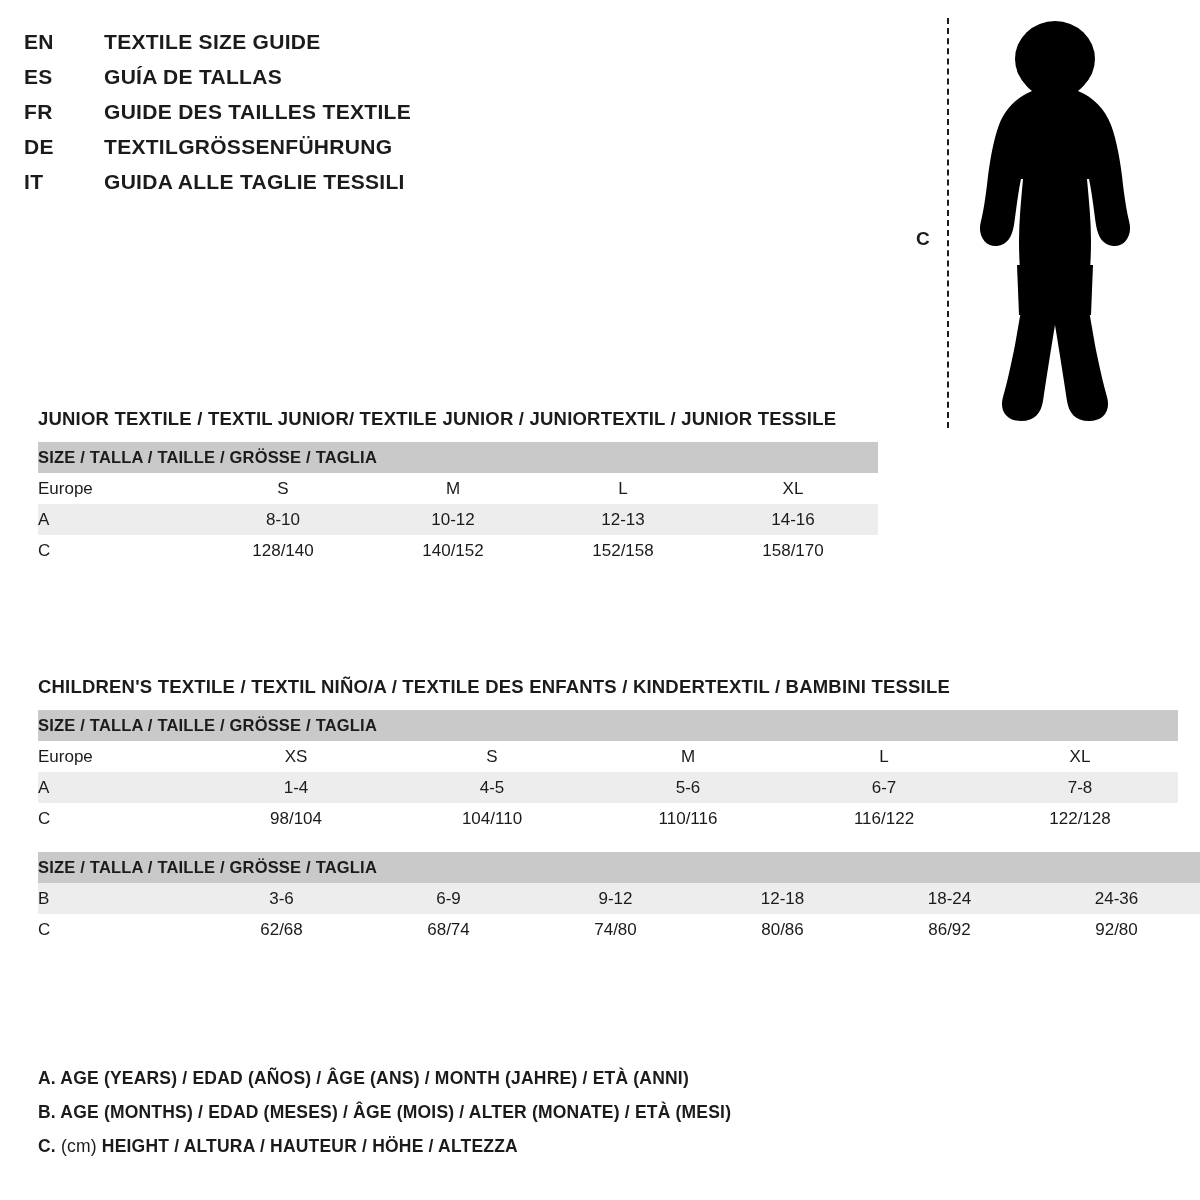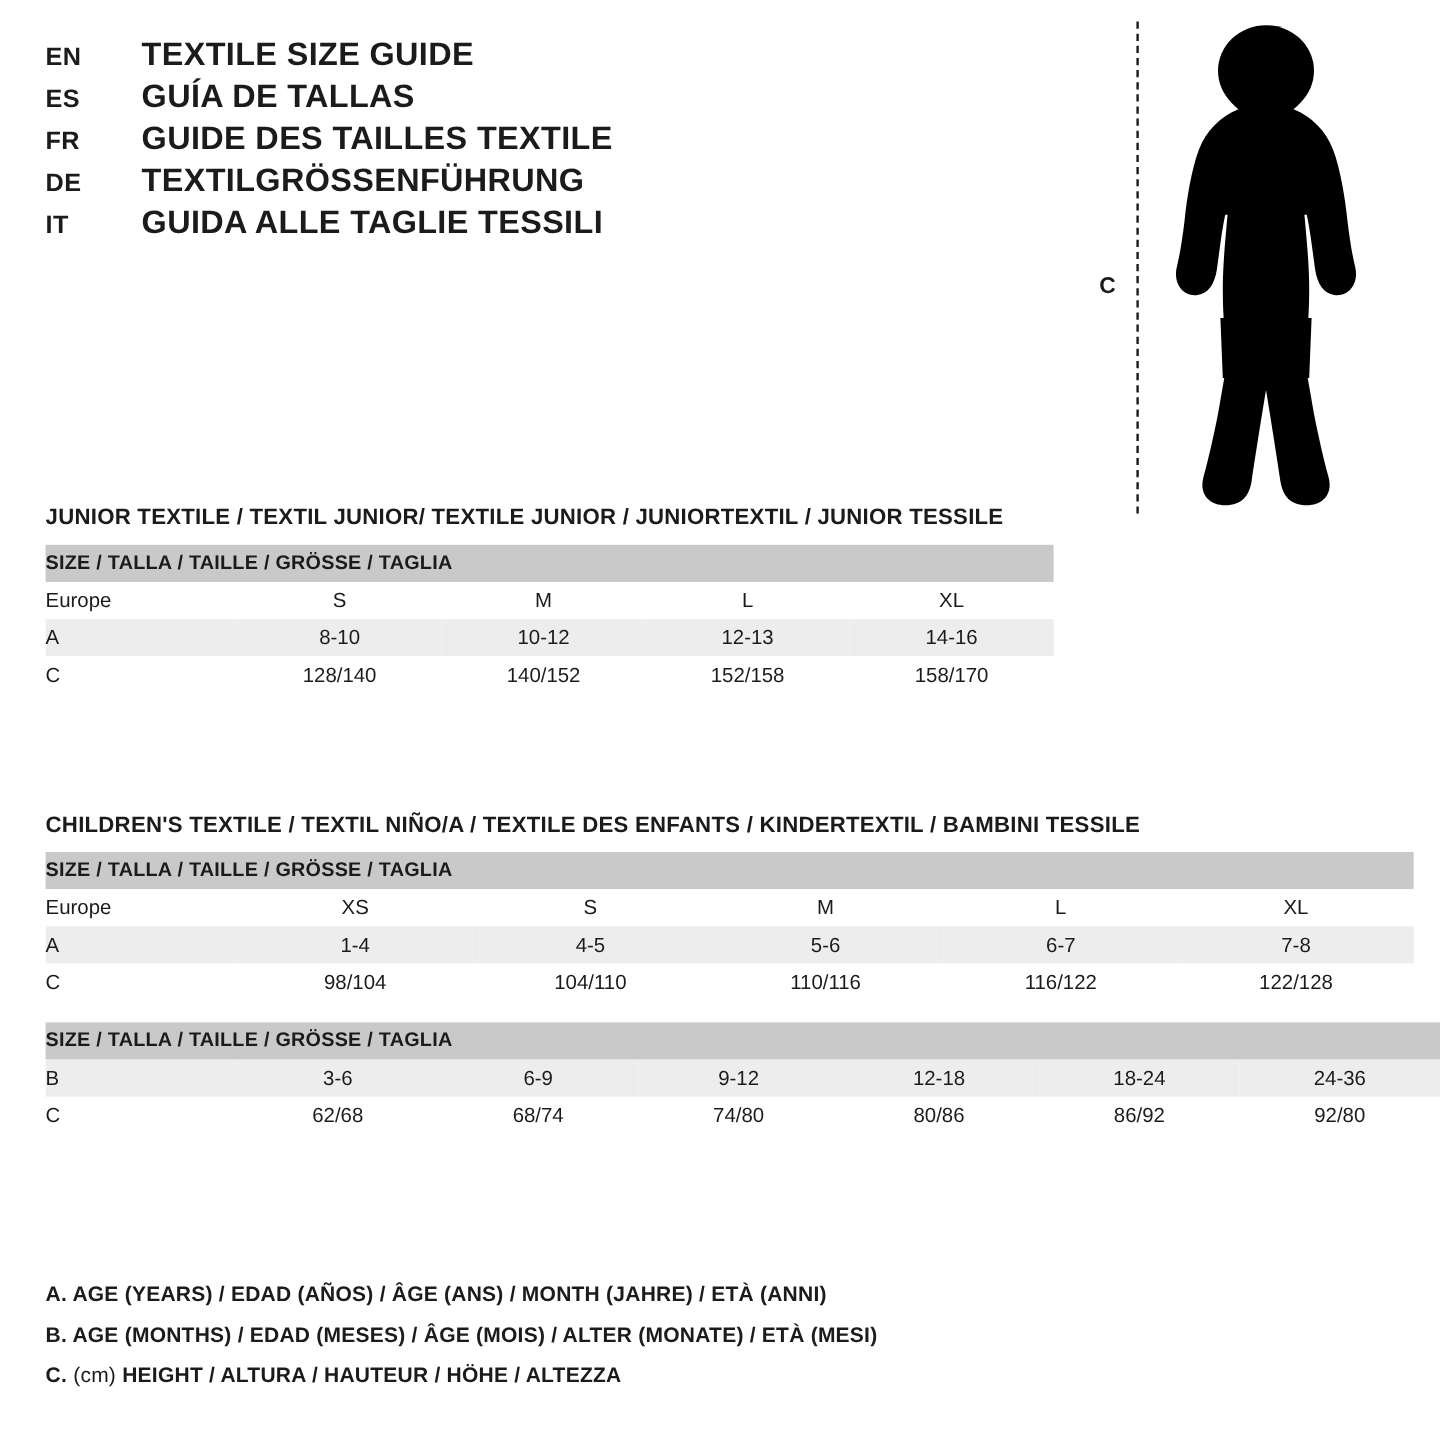--- a/index.html
+++ b/index.html
@@ -17,37 +17,37 @@
   }
   .page {
     position: relative;
     width: 1200px;
     height: 1200px;
   }
 
   
   .lang-block {
     position: absolute;
-    left: 38px;
+    left: 24px;
     top: 30px;
     width: 640px;
   }
   .lang-row {
     display: flex;
     align-items: baseline;
     height: 35px;
   }
   .lang-code {
     width: 80px;
     font-size: 21px;
     font-weight: 700;
     letter-spacing: 0.3px;
   }
   .lang-text {
-    font-size: 27px;
+    font-size: 21px;
     font-weight: 700;
     letter-spacing: 0.3px;
     text-transform: uppercase;
     text-align: right;
   }
 
   
   .figure-wrap {
     position: absolute;
     left: 900px;
@@ -206,21 +206,21 @@
         C132,69 138,58 138,45
         C138,24 122,8 103,8
         Z
       "></path>
       <path fill="#000000" d="M56,150 C48,170 46,196 50,214 C52,224 48,228 42,226 C36,224 34,216 36,206 C40,186 46,164 56,150 Z"></path>
       <ellipse cx="100" cy="44" rx="40" ry="38" fill="#000000"></ellipse>
       <path fill="#000000" d="M62,250 L138,250 L136,300 L64,300 Z"></path>
     </svg>
   </div>
 
-  <div class="section" style="top:420px;">
+  <div class="section" style="top:408px;">
     <div class="section-title">JUNIOR TEXTILE / TEXTIL JUNIOR/ TEXTILE JUNIOR / JUNIORTEXTIL / JUNIOR TESSILE</div>
     <table class="size-table">
       <tbody>
           <tr class="hdr-band">
         <td colspan="5">SIZE / TALLA / TAILLE / GRÖSSE / TAGLIA</td>
       </tr>
       <tr class="row-light">
         <td class="c-label" style="width:160px;">Europe</td>
         <td class="c-val" style="width:170px;">S</td>
         <td class="c-val" style="width:170px;">M</td>

